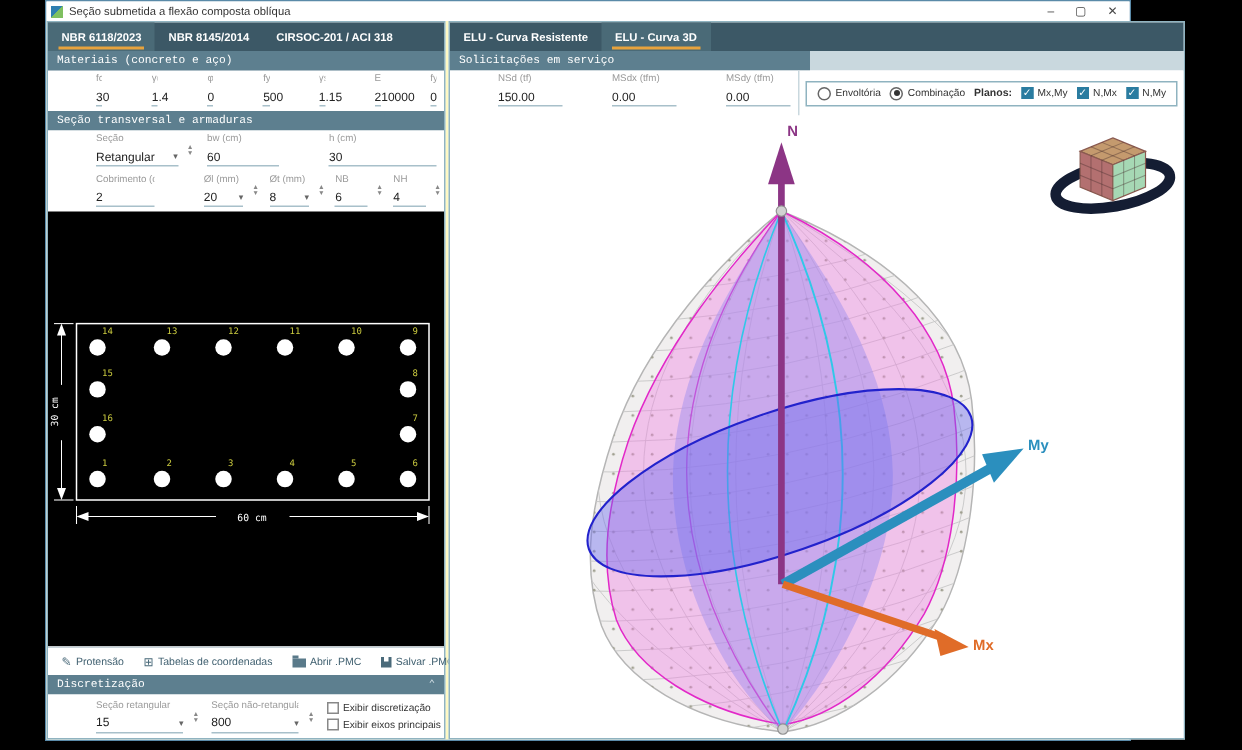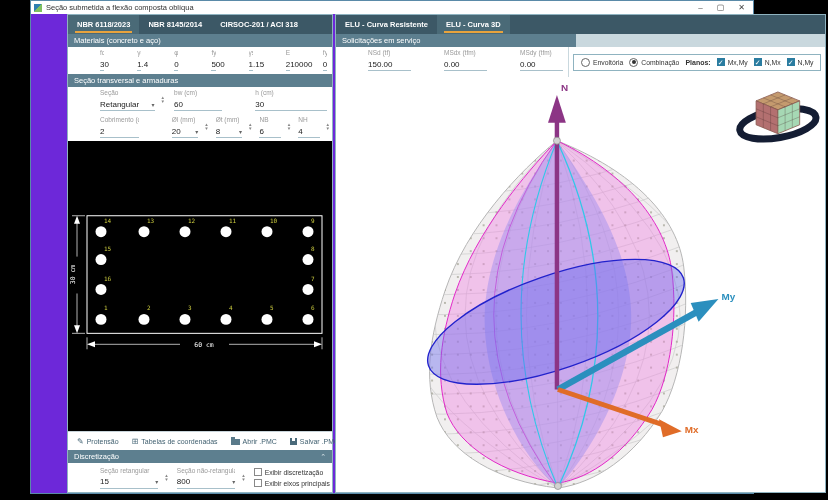--- a/index.html
+++ b/index.html
@@ -6,33 +6,33 @@
     font-family:"Liberation Sans",sans-serif;}
   .window{position:absolute;left:30px;top:0;width:724px;height:494px;background:#fff;
     border:1px solid #5a8aa8;box-sizing:border-box;display:flex;flex-direction:column;}
   
   .titlebar{height:13px;display:flex;align-items:center;background:#fff;flex:0 0 13px;}
   .appicon{width:8px;height:8px;margin:0 4px 0 3px;background:linear-gradient(135deg,#2e7fb0 50%,#7fc060 50%);}
   .title{font-size:7.5px;color:#333;flex:1;white-space:nowrap;}
   .winctl{display:flex;gap:14px;margin-right:8px;color:#444;font-size:8px;}
   .winctl span{cursor:default;}
   
-  .main{flex:1;display:flex;gap:2px;background:#6d28d9;min-height:0;padding-left:36px;}
+  .main{flex:1;display:flex;gap:2px;background:#fef9c3;min-height:0;}
   .panel{background:#fff;border:1px solid #8fb3c0;box-sizing:border-box;display:flex;flex-direction:column;min-height:0;}
   .left{width:266px;flex:0 0 266px;}
   .right{flex:1;}
   
   .tabbar{height:19px;flex:0 0 19px;background:#3c5866;display:flex;}
   .tab{color:#fff;font-size:7.5px;font-weight:bold;padding:0 9px;display:flex;align-items:center;
     position:relative;white-space:nowrap;cursor:default;}
   .tab.active{background:#4a6a77;}
   .tab.active::after{content:"";position:absolute;left:7px;right:7px;bottom:1px;height:2px;background:#e8a33d;}
   
   .sech{height:13px;flex:0 0 13px;background:#5d7f8f;color:#fff;font-size:7.5px;
-    display:flex;align-items:center;padding:0 6px;white-space:nowrap;}
+    display:flex;align-items:center;padding:0 6px;white-space:nowrap;font-family:Liberation Mono, monospace;}
   .sech .chev{margin-left:auto;font-size:7px;color:#d8e4ea;}
   
   .frow{display:flex;padding:2px 2px 3px 2px;background:#fff;}
   .grid7{display:grid;grid-template-columns:repeat(7,1fr);padding:2px 2px 3px 2px;}
   .fld{display:flex;flex-direction:column;padding:0 3px;min-width:0;margin-left:27px;}
   .lbl{font-size:6.5px;color:#9a9a9a;height:9px;white-space:nowrap;overflow:hidden;}
   .val{font-size:8px;color:#222;border-bottom:1px solid #a8c0ca;height:12px;display:flex;
     align-items:center;white-space:nowrap;}
   .val .tx{flex:1;}
   .caret{font-size:6px;color:#666;margin-left:2px;}

